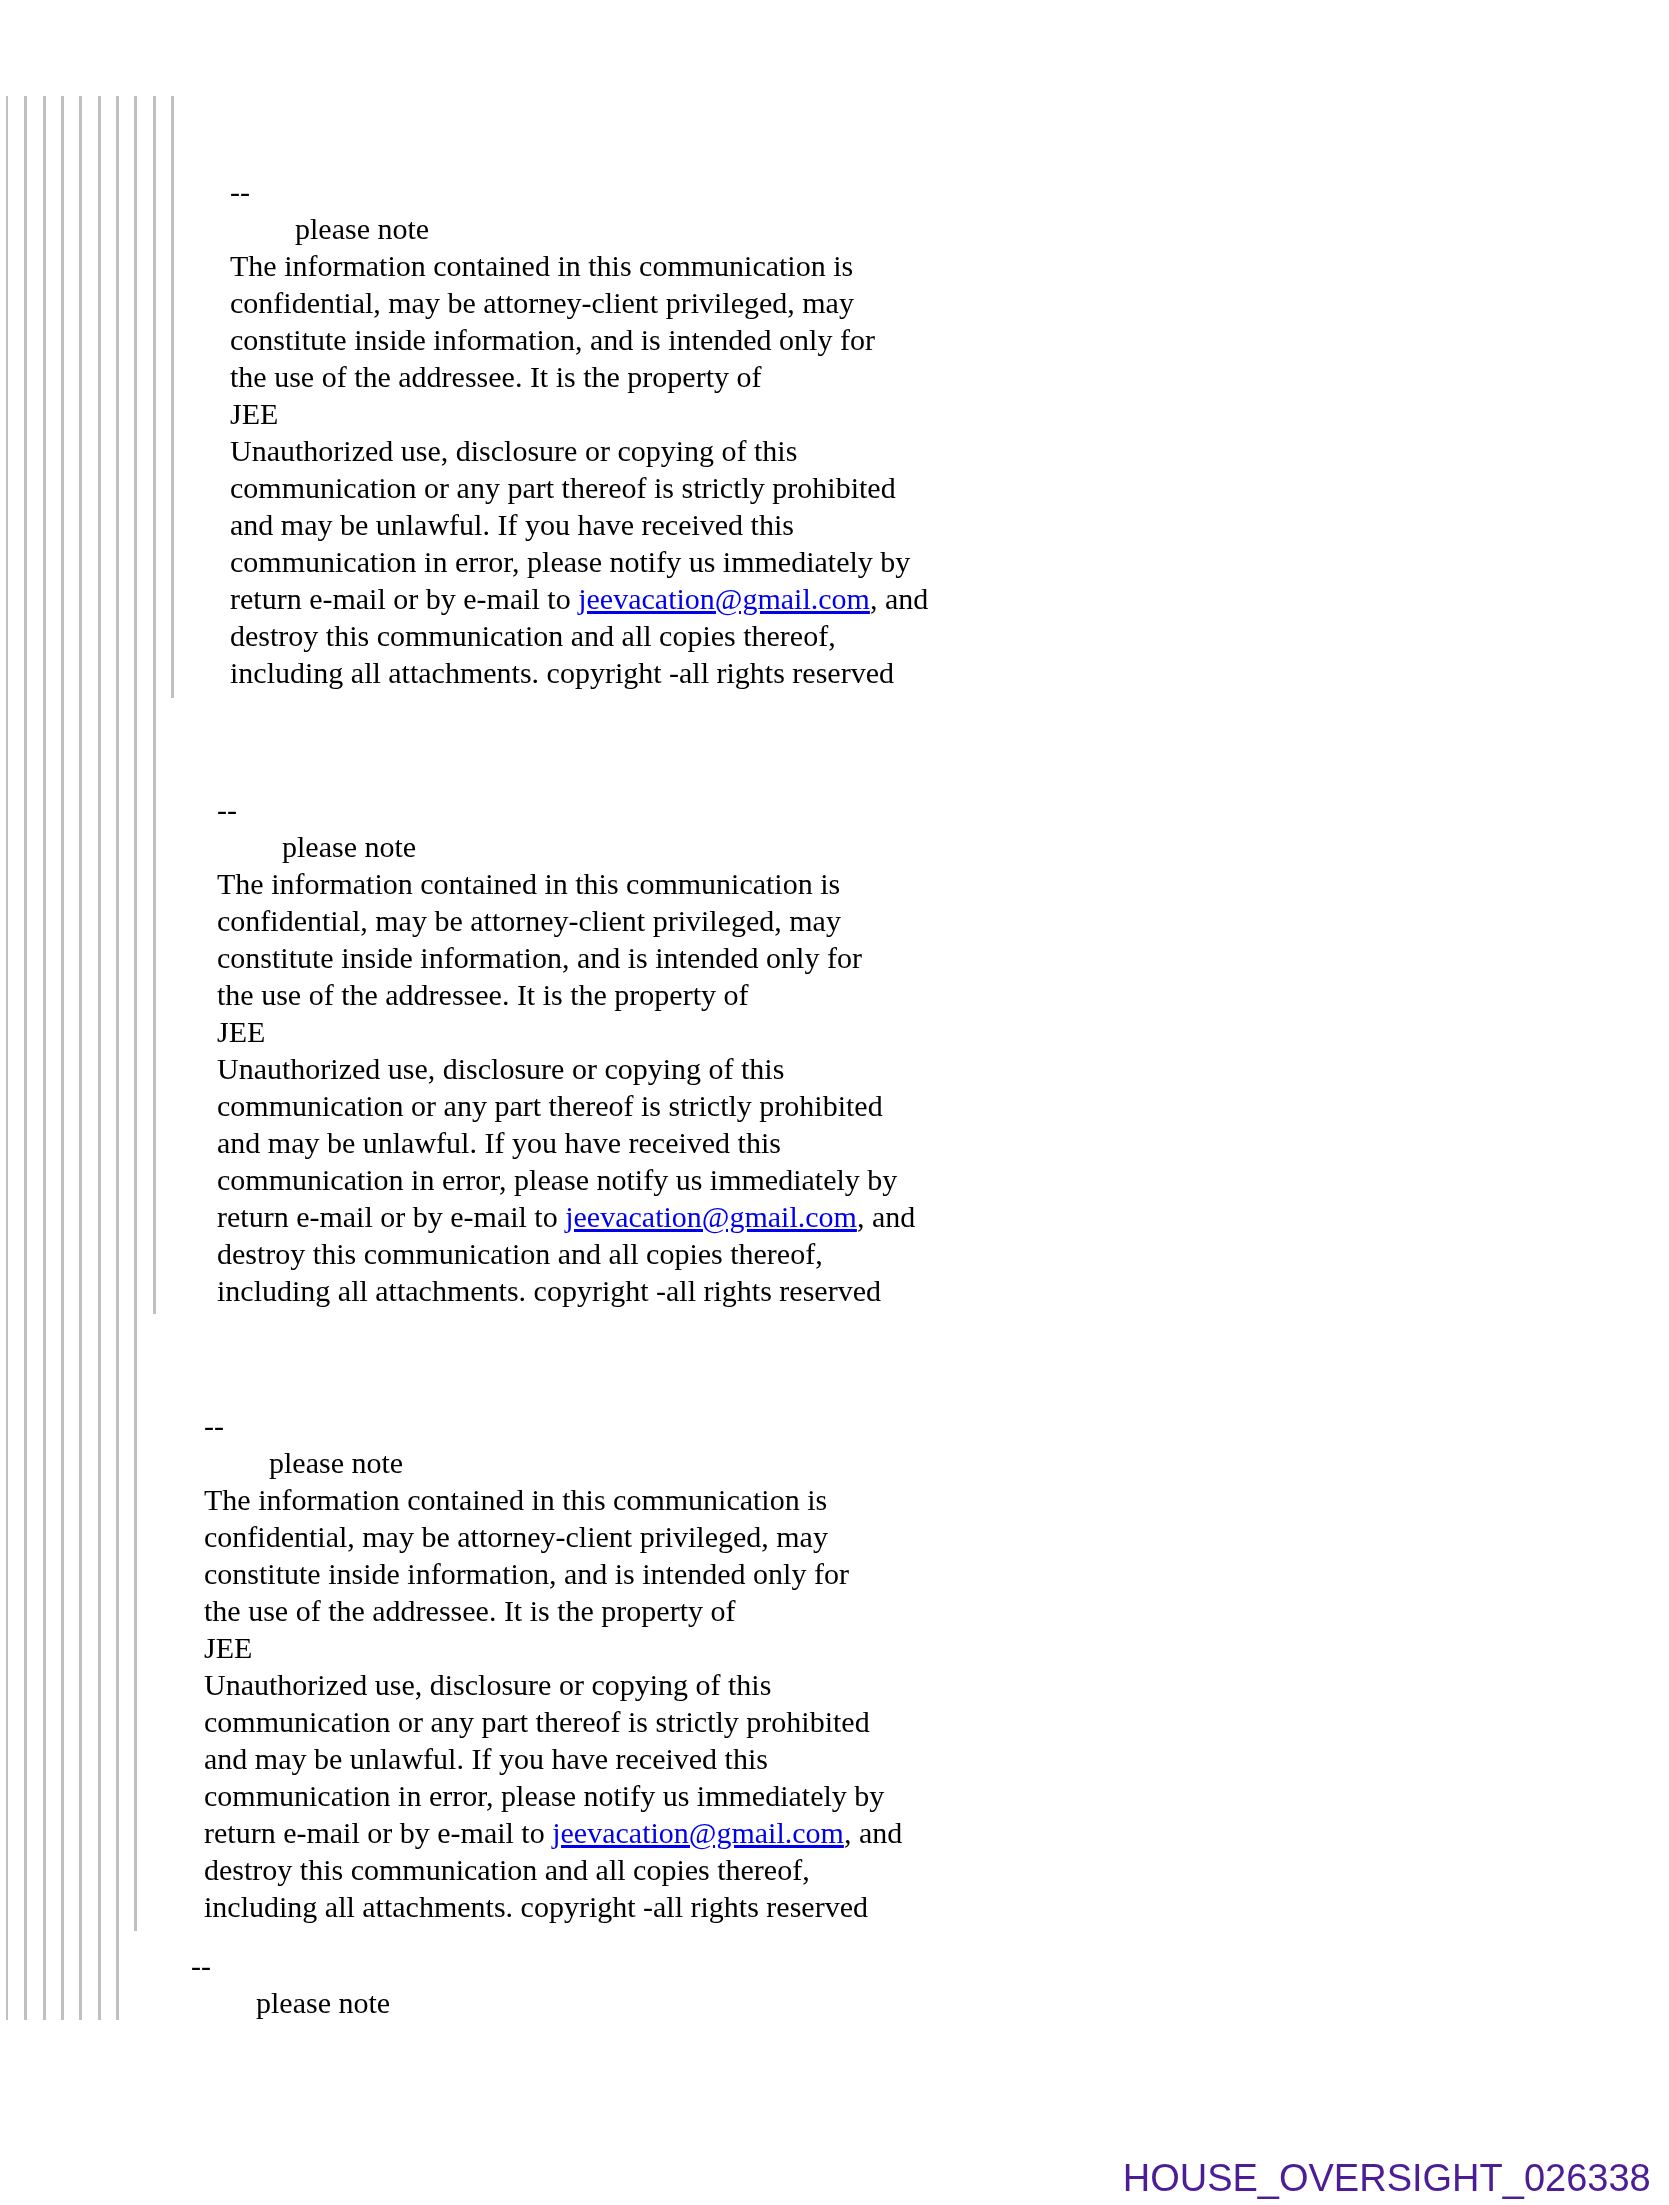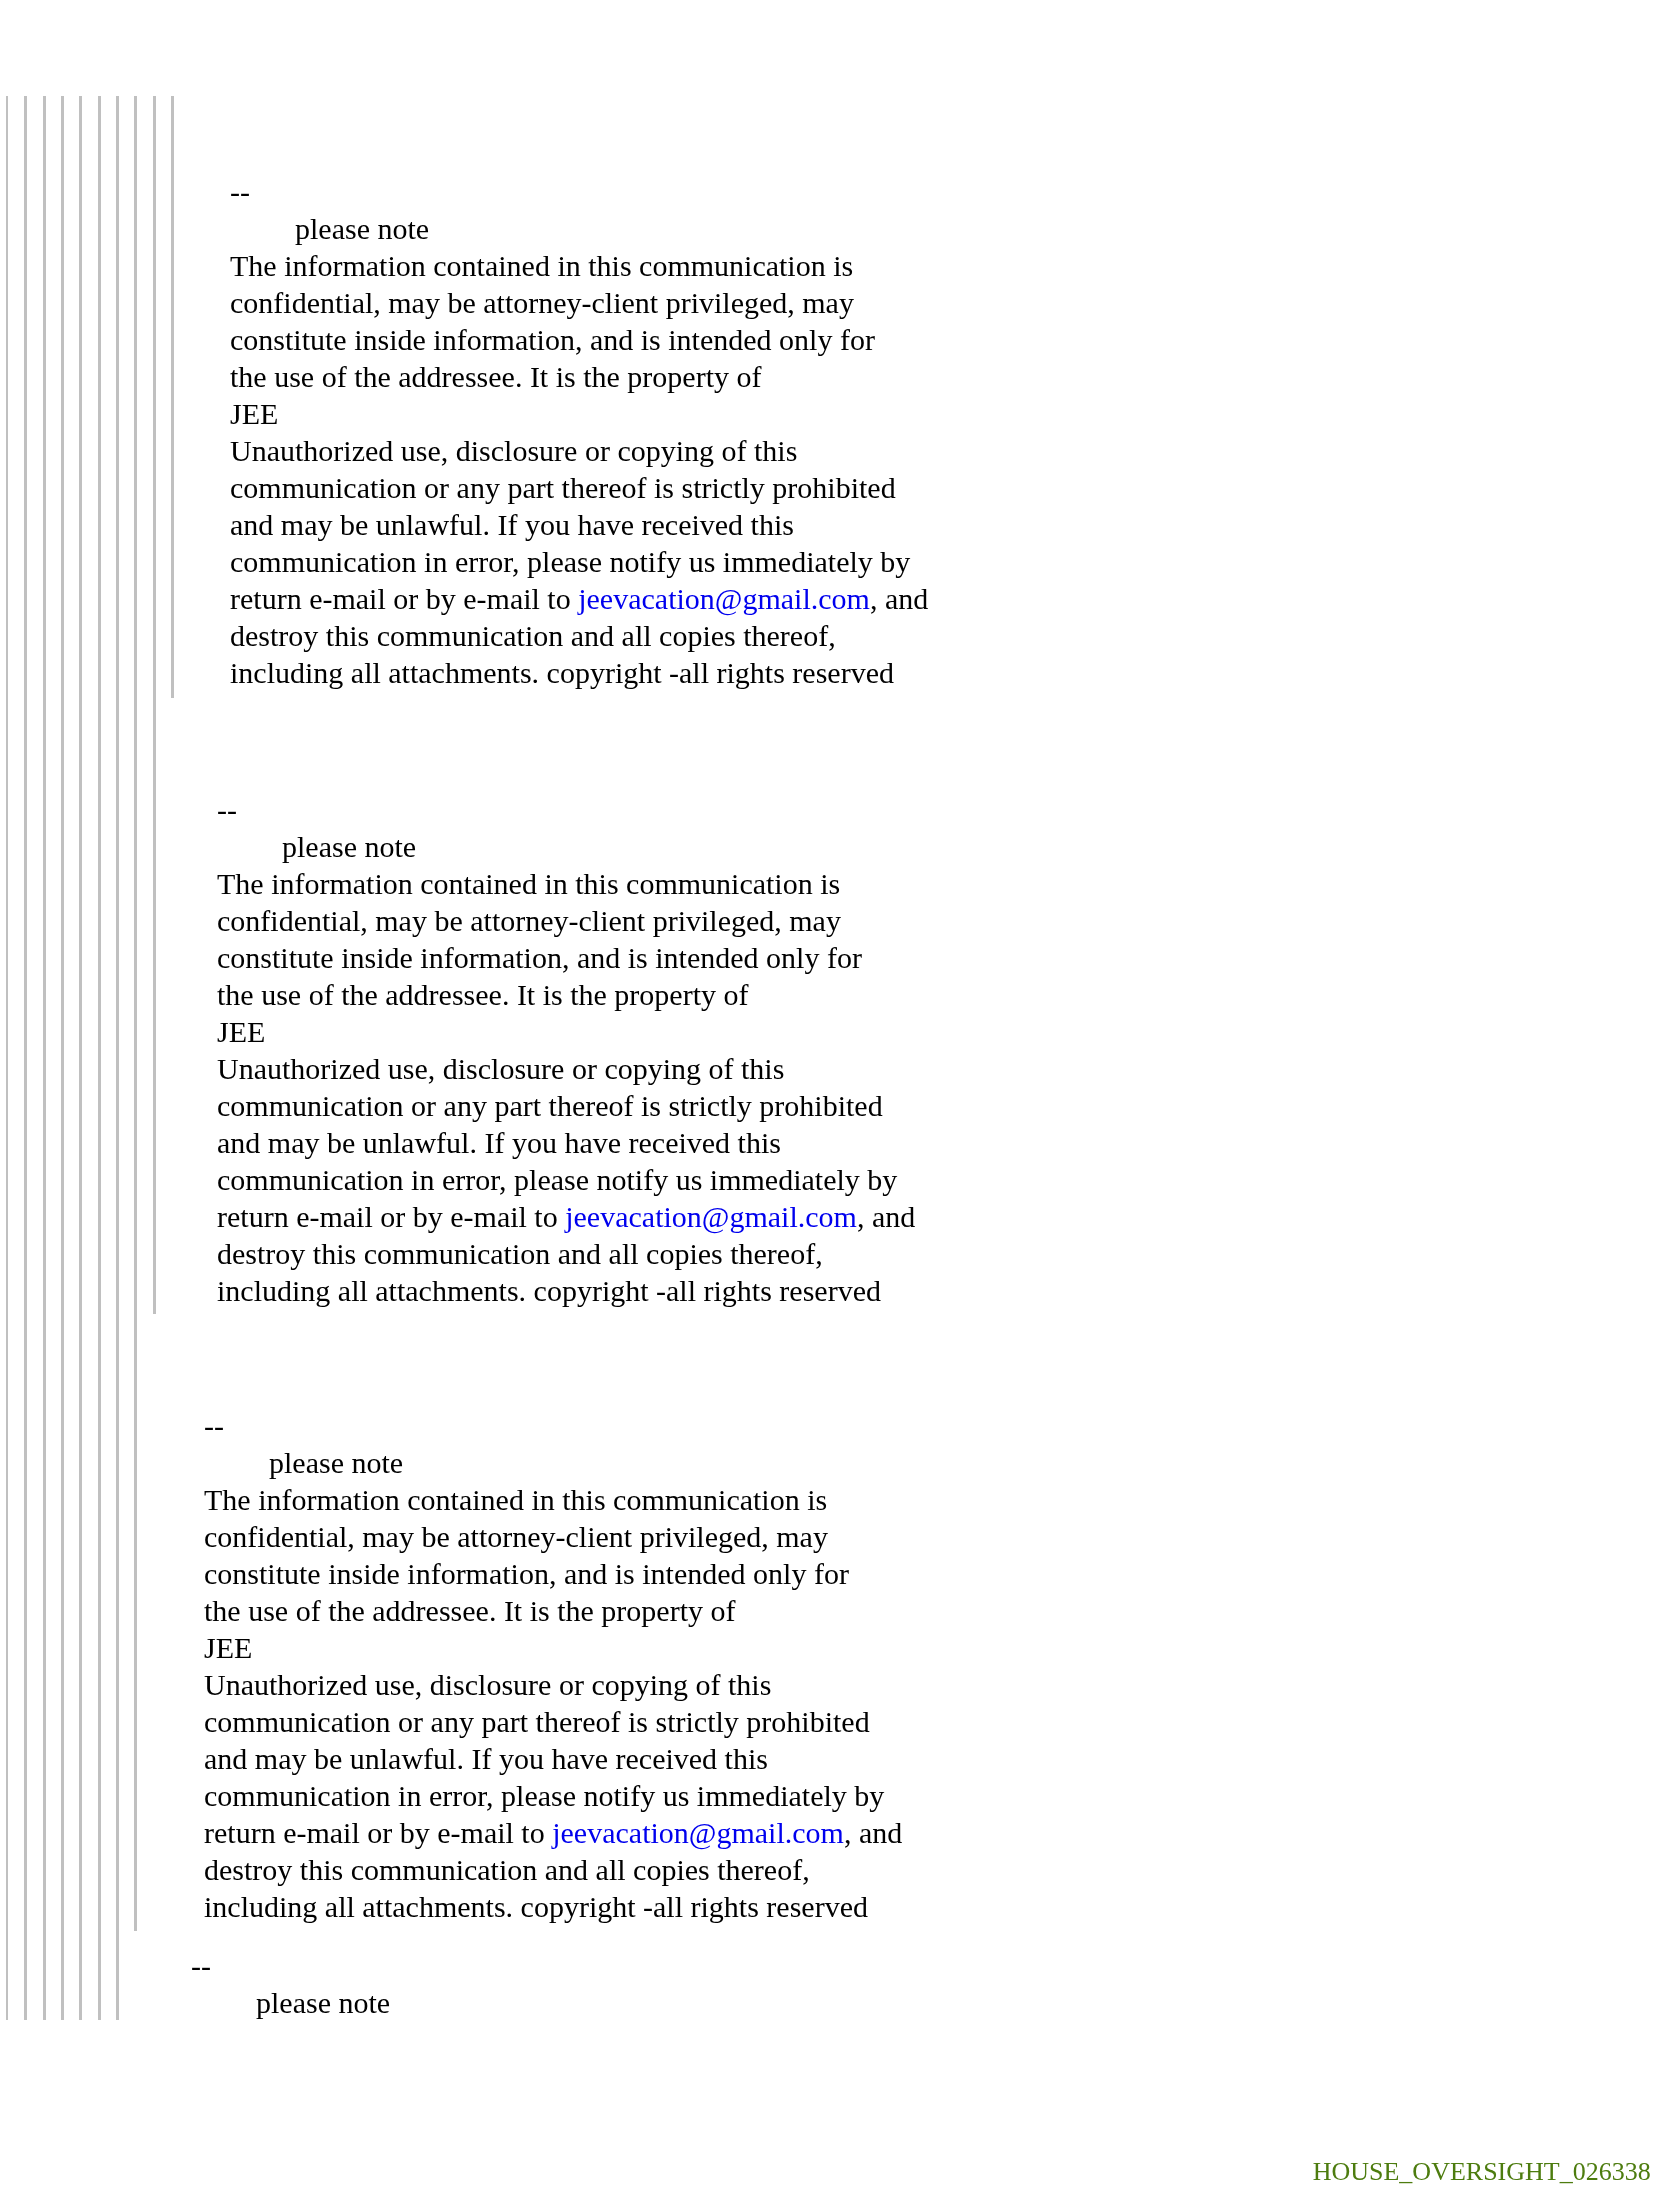--- a/index.html
+++ b/index.html
@@ -25,29 +25,30 @@
   .block {
     position: absolute;
     font-size: 30px;
     line-height: 37px;
     white-space: nowrap;
   }
   .line { white-space: nowrap; }
   .note-line { text-indent: 65px; }
   a.mail {
     color: #0000ee;
+    text-decoration: underline;
     cursor: pointer;
   }
   .footer {
     position: absolute;
     right: 18.3px;
     top: 2157px;
-    font-family: Liberation Serif, serif;
-    font-size: 26px;
-    color: #4d7c0f;
+    font-family: Liberation Sans, sans-serif;
+    font-size: 38px;
+    color: #4c1d95;
     white-space: nowrap;
   }
   
   #block-1 { left: 230px; top: 173px; }
   #block-2 { left: 217px; top: 791px; }
   #block-3 { left: 204px; top: 1407px; }
   #block-4 { left: 191px; top: 1947px; }
 </style>
 </head>
 <body>

